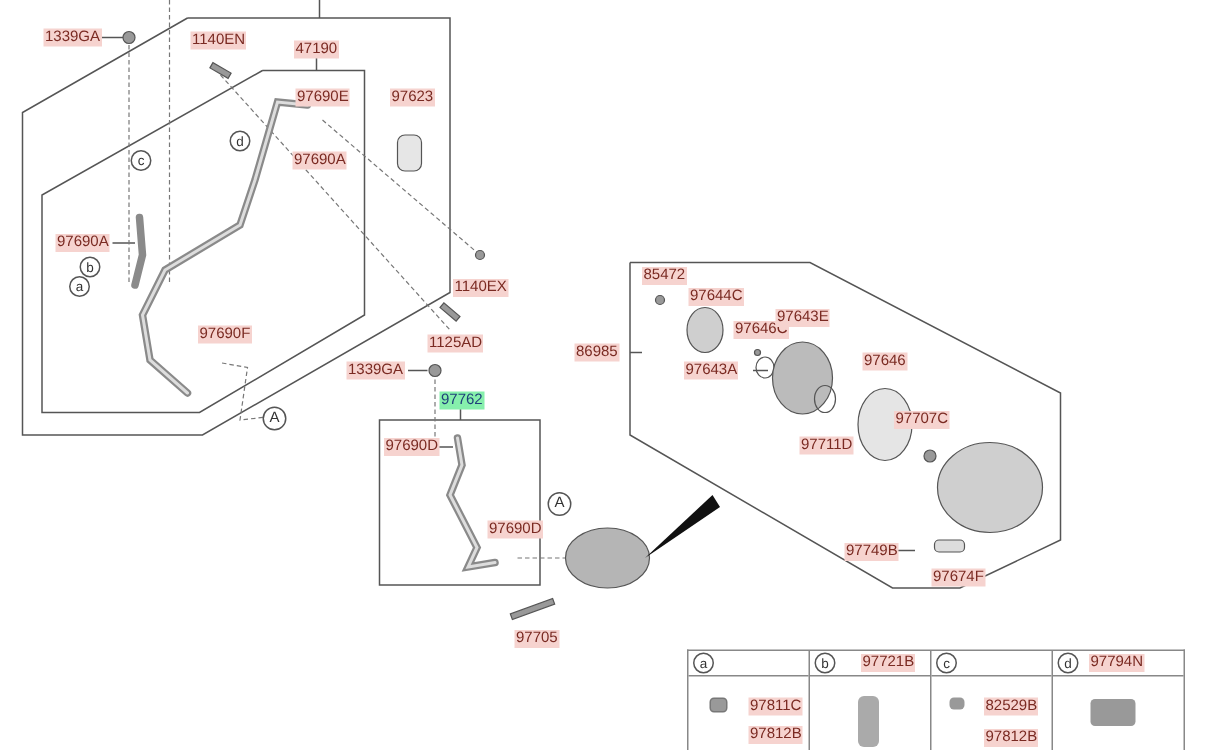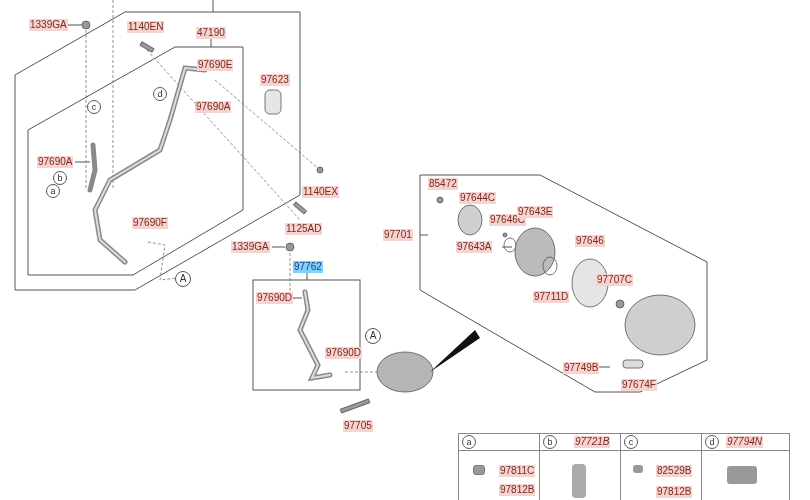--- a/index.html
+++ b/index.html
@@ -1,27 +1,27 @@
 <!DOCTYPE html>
 <html><head>
 <meta charset="utf-8">
 <style>
   html, body { margin:0; padding:0; background:#ffffff; }
   body { width:810px; height:500px; position:relative; overflow:hidden; font-family:"Liberation Sans", sans-serif; }
   #diagram { position:absolute; left:0; top:0; width:810px; height:500px; }
   .lbl { position:absolute; font-size:10px; line-height:12px; padding:0 1px; color:#7a2a22; background:#f6d3cf; white-space:nowrap; cursor:pointer; }
-  .lbl.blue { background:#7dd3fc; color:#1f3f7a; }
+  .lbl.blue { background:#86efac; color:#1f3f7a; }
   .circ { position:absolute; width:12px; height:12px; border:1px solid #555; border-radius:50%; font-size:9px; line-height:12px; text-align:center; color:#333; background:#fff; }
   .circ.big { width:14px; height:14px; line-height:14px; font-size:10px; }
   #legend { position:absolute; left:458px; top:433px; width:330px; height:67px; border:1px solid #888; border-bottom:none; }
   .lg-col { position:absolute; top:0; height:67px; border-right:1px solid #888; }
   .lg-col:last-child { border-right:none; }
   .lg-head { position:absolute; left:0; right:0; top:0; height:16px; border-bottom:1px solid #888; }
   .lg-head .circ { left:3px; top:1px; }
-  .lg-head .lbl { top:2px;font-style:italic; }
+  .lg-head .lbl { top:2px; }
 </style>
 </head>
 <body>
 
 <svg id="diagram" viewBox="0 0 810 500" xmlns="http://www.w3.org/2000/svg">
   <g fill="none" stroke="#555" stroke-width="1">
 
     <polyline points="125,12 300,12 300,195 135,290 15,290 15,75 125,12"></polyline>
     <line x1="213" y1="0" x2="213" y2="12"></line>
 
@@ -85,31 +85,31 @@
   </g>
 
   <polygon points="430,372 475,330 480,338" fill="#111"></polygon>
 </svg>
 
 <span class="lbl" style="left:29px;top:19px">1339GA</span>
 <span class="lbl" style="left:127px;top:21px">1140EN</span>
 <span class="lbl" style="left:196px;top:27px">47190</span>
 <span class="lbl" style="left:197px;top:59px">97690E</span>
 <span class="lbl" style="left:195px;top:101px">97690A</span>
-<span class="lbl" style="left:260px;top:74px">97623</span>
+<span class="lbl" style="left:260px;top:59px">97623</span>
 <span class="lbl" style="left:37px;top:156px">97690A</span>
 <span class="lbl" style="left:302px;top:186px">1140EX</span>
 <span class="lbl" style="left:285px;top:223px">1125AD</span>
 <span class="lbl" style="left:132px;top:217px">97690F</span>
 <span class="lbl" style="left:231px;top:241px">1339GA</span>
 <span class="lbl blue" style="left:293px;top:261px">97762</span>
 <span class="lbl" style="left:256px;top:292px">97690D</span>
 <span class="lbl" style="left:325px;top:347px">97690D</span>
 <span class="lbl" style="left:343px;top:420px">97705</span>
-<span class="lbl" style="left:383px;top:229px">97701</span>
+<span class="lbl" style="left:383px;top:229px">86985</span>
 <span class="lbl" style="left:428px;top:178px">85472</span>
 <span class="lbl" style="left:459px;top:192px">97644C</span>
 <span class="lbl" style="left:489px;top:214px">97646C</span>
 <span class="lbl" style="left:517px;top:206px">97643E</span>
 <span class="lbl" style="left:456px;top:241px">97643A</span>
 <span class="lbl" style="left:575px;top:235px">97646</span>
 <span class="lbl" style="left:533px;top:291px">97711D</span>
 <span class="lbl" style="left:596px;top:274px">97707C</span>
 <span class="lbl" style="left:563px;top:362px">97749B</span>
 <span class="lbl" style="left:621px;top:379px">97674F</span>

